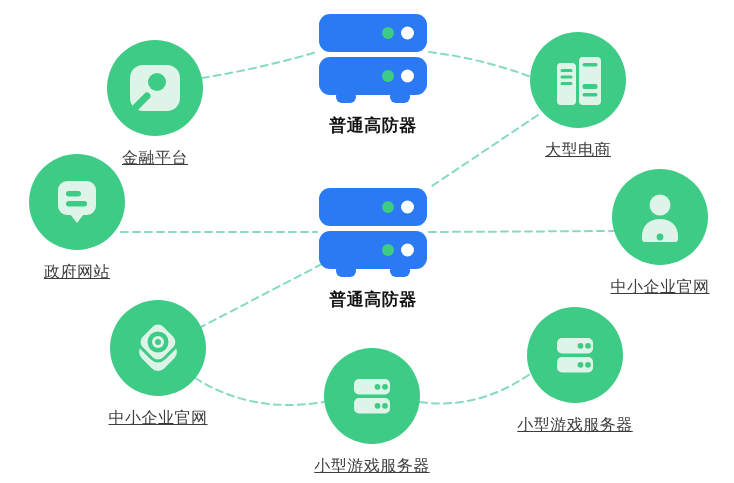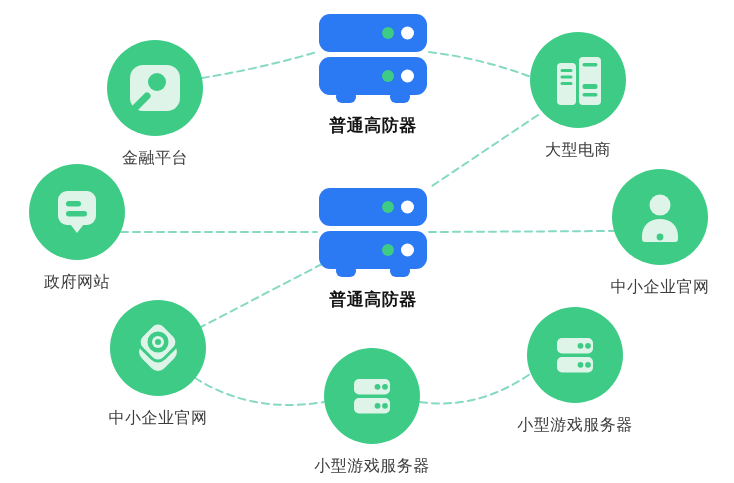--- a/index.html
+++ b/index.html
@@ -7,23 +7,23 @@
     position:relative;width:734px;height:483px;background:#fff;overflow:hidden;
     font-family:"Liberation Sans","DejaVu Sans",sans-serif;
   }
   .conn-layer{position:absolute;left:0;top:0;width:734px;height:483px;}
   .conn{fill:none;stroke:var(--dash-teal);stroke-width:2;stroke-dasharray:7 5;stroke-linecap:round;}
 
   
   .node{position:absolute;width:140px;display:flex;flex-direction:column;align-items:center;}
   .node-circle{width:96px;height:96px;border-radius:50%;background:var(--node-green);
     display:flex;align-items:center;justify-content:center;}
-  .node-label{margin-top:12px;font-size:16px;color:var(--label-dark);white-space:nowrap;letter-spacing:.5px;}
+  .node-label{margin-top:12px;font-size:16px;color:var(--label-dark);white-space:nowrap;letter-spacing:.5px;text-decoration:underline;}
   #node-finance{left:85px;top:40px;}
-  #node-government{left:7px;top:164px;}
+  #node-government{left:7px;top:154px;}
   #node-sme-left{left:88px;top:300px;}
   #node-ecommerce{left:508px;top:32px;}
   #node-sme-right{left:590px;top:169px;}
   #node-game-right{left:505px;top:307px;}
   #node-game-center{left:302px;top:348px;}
 
   
   .server{position:absolute;display:flex;flex-direction:column;align-items:center;}
   #server-top{left:319px;top:14px;}
   #server-mid{left:319px;top:188px;}

